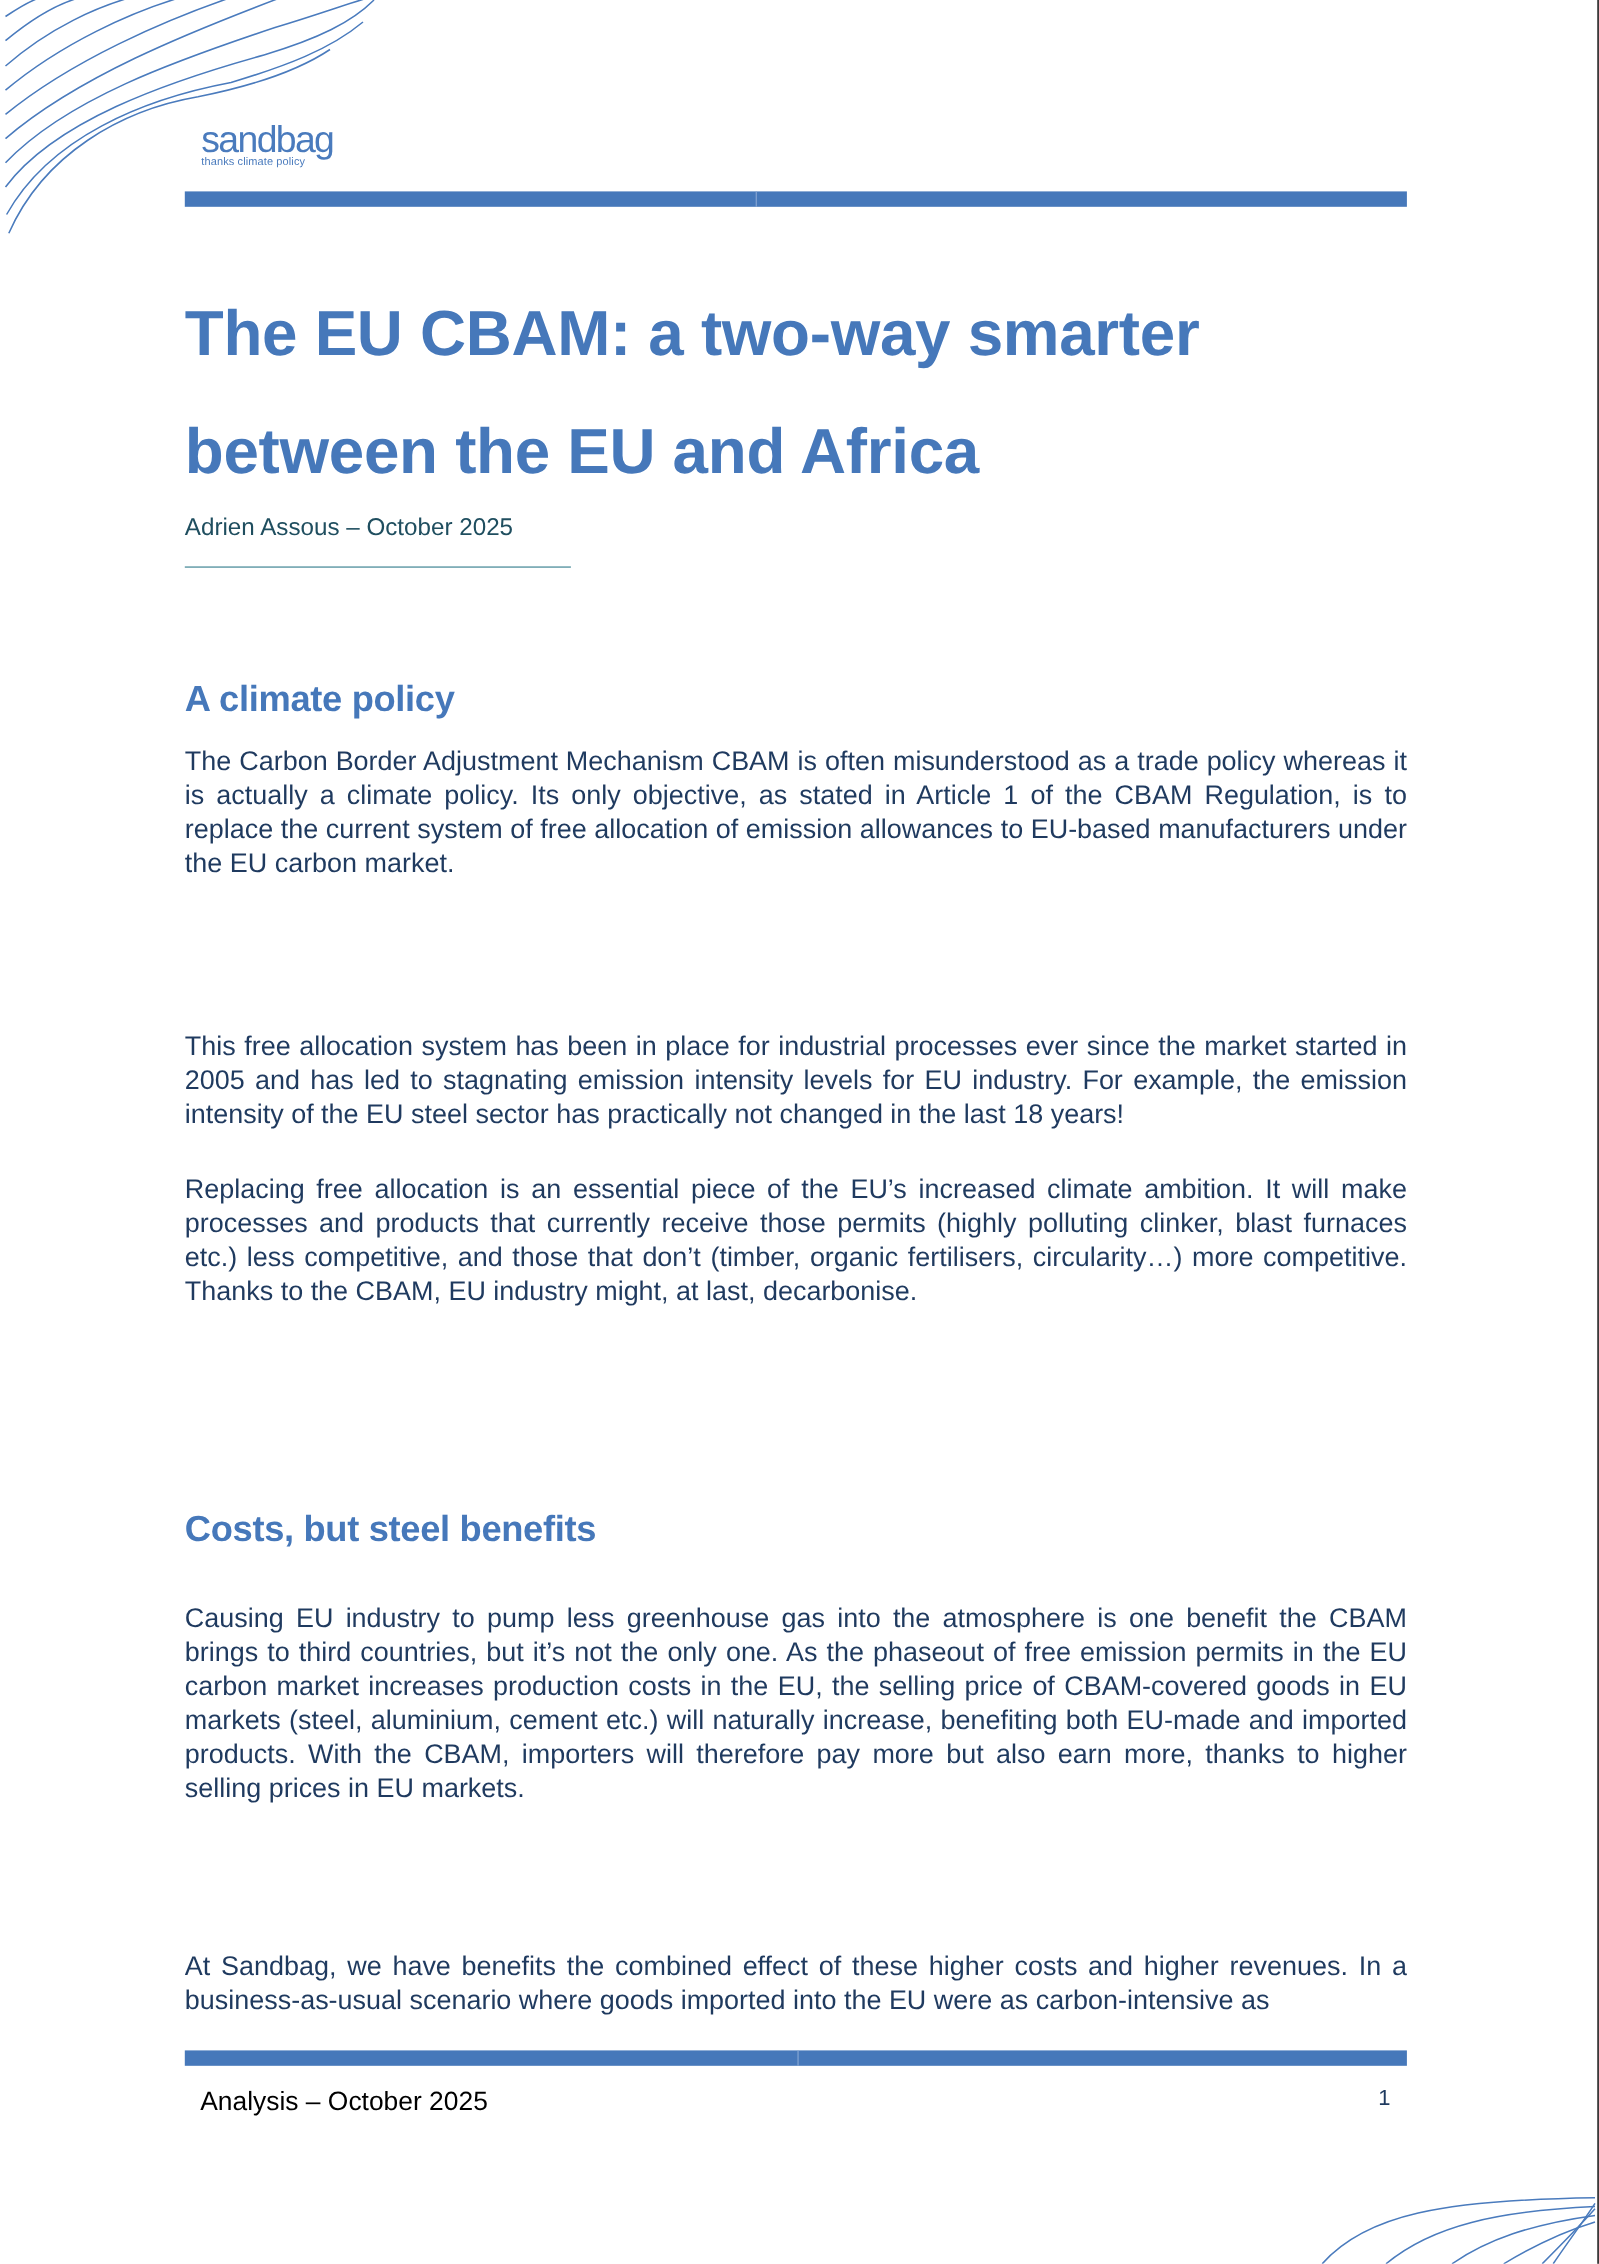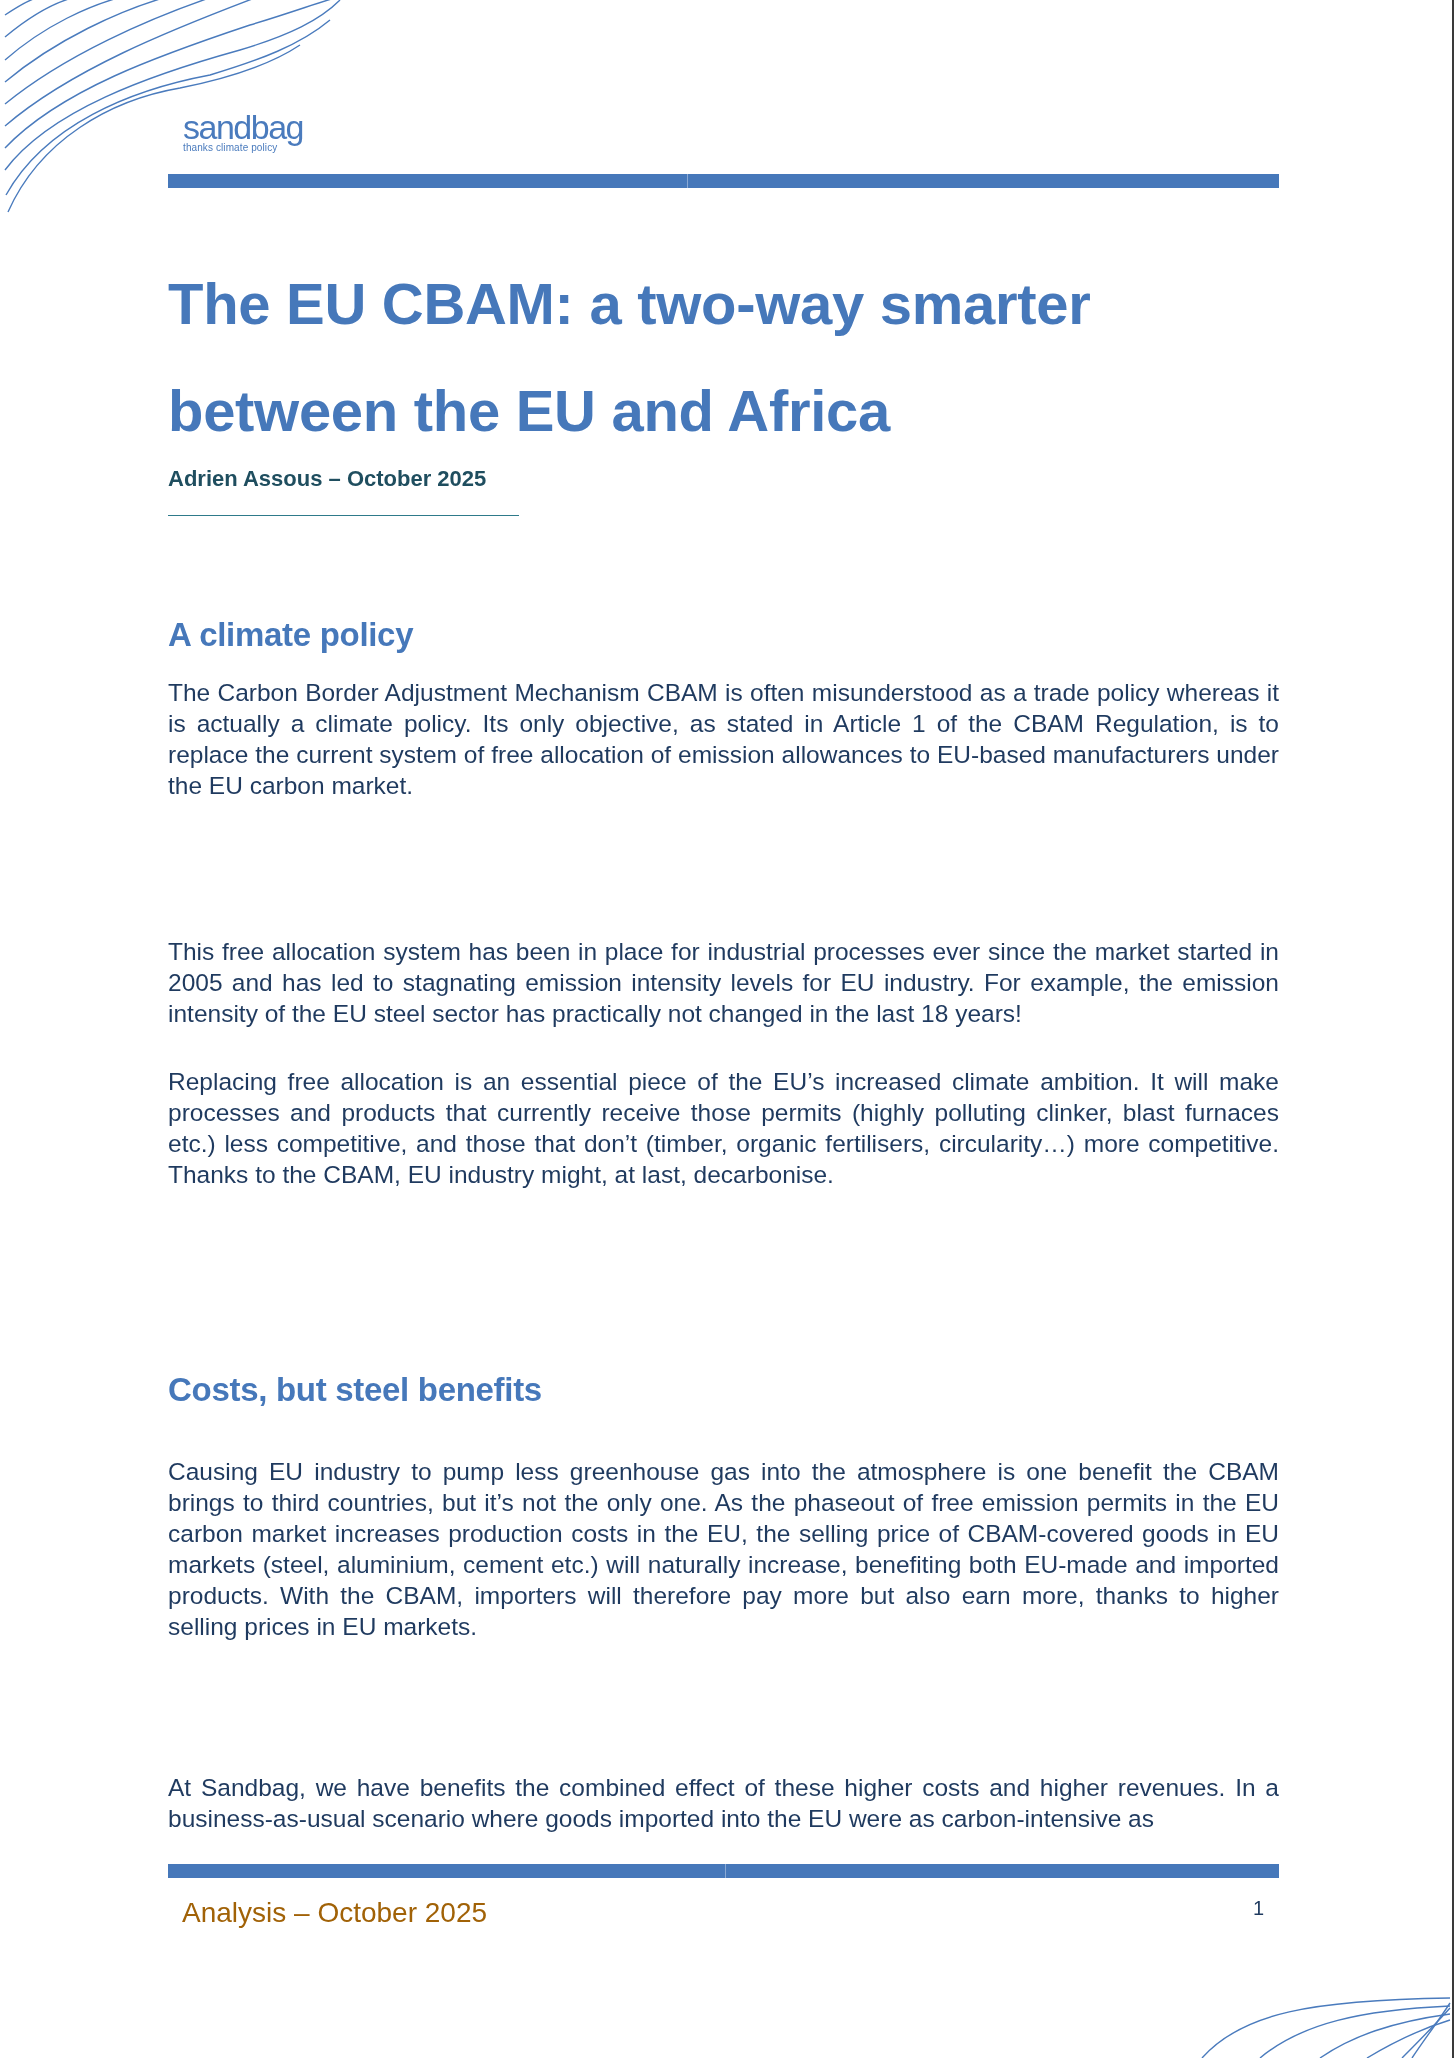--- a/index.html
+++ b/index.html
@@ -30,37 +30,37 @@
   .rule-top .seam { left: 519px; }
   .rule-bottom { top: 1864px; }
   .rule-bottom .seam { left: 557px; }
 
   .title {
     position: absolute; left: 168px; top: 250px; width: 1120px; margin: 0;
     font-family: "Liberation Sans", sans-serif; font-weight: bold;
     font-size: 58px; line-height: 107px; color: #4678ba; letter-spacing: -0.3px;
   }
   .author {
-    position: absolute; left: 168px; top: 466px; font-weight: bold;
+    position: absolute; left: 168px; top: 466px; font-weight: normal;
     font-size: 22px; color: #1f4e5f;
   }
   .author-line { position: absolute; left: 168px; top: 515px; width: 351px; height: 1px; background: #2e7a8a; }
 
   .h2 {
     position: absolute; left: 168px; margin: 0;
     font-weight: bold; font-size: 33px; color: #4678ba; letter-spacing: -0.3px;
   }
   .para {
     position: absolute; left: 168px; width: 1111px; margin: 0;
     font-size: 24.5px; line-height: 31px; color: #1f3a5f;
     text-align: justify;
   }
   .para.last-line-clip { height: 97px; overflow: hidden; }
 
-  .footer-left { position: absolute; left: 182px; top: 1897px; font-size: 28px; color: #a16207; }
+  .footer-left { position: absolute; left: 182px; top: 1897px; font-size: 24px; color: #000000; }
   .footer-right { position: absolute; left: 1253px; top: 1897px; font-size: 20px; color: #1f3a5f; }
 </style>
 </head>
 <body>
 
 <div class="right-edge"></div>
 
 <svg class="deco deco-tl" viewBox="0 0 360 215" fill="none" stroke="#4a7bbd" stroke-width="1.4">
   <path d="M5 15 C 20 5, 30 0, 36 -2"></path>
   <path d="M5 37 C 35 12, 60 0, 80 -4"></path>

